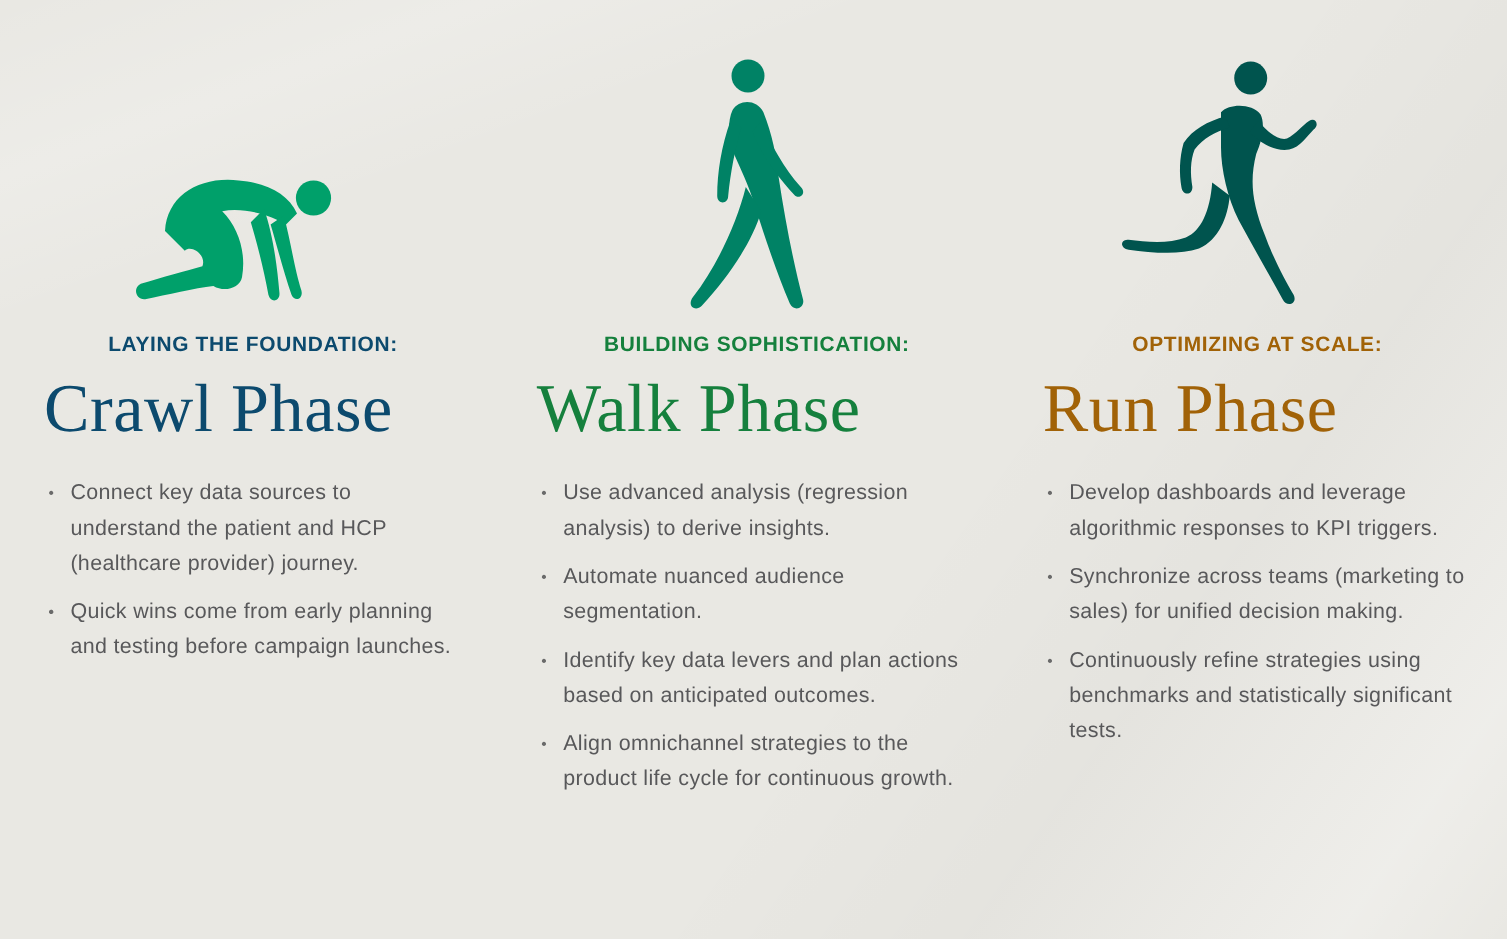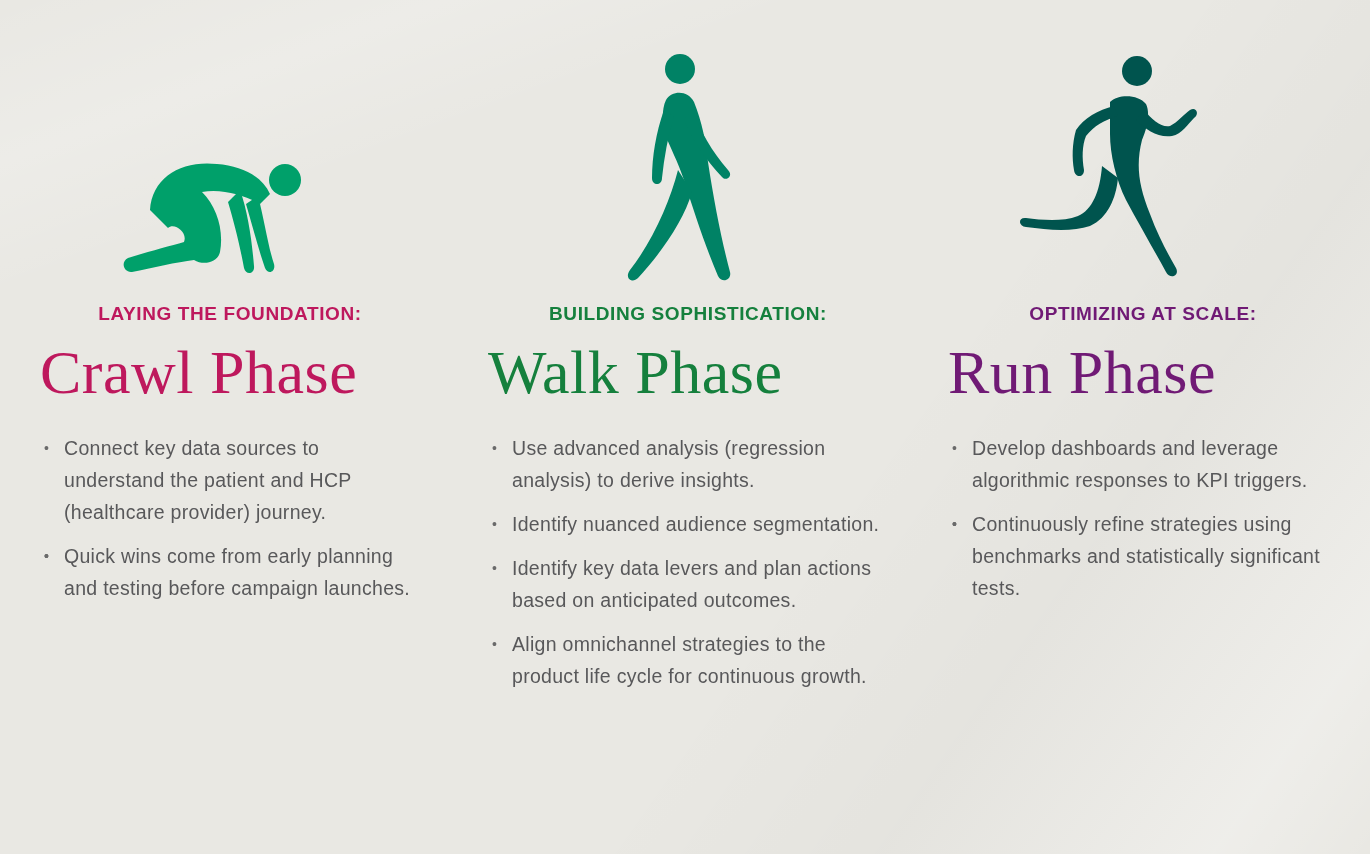--- a/index.html
+++ b/index.html
@@ -79,23 +79,23 @@
       letter-spacing: 0.3px;
     }
     .bullet-dot {
       position: absolute;
       left: 4px;
       top: 0;
       font-size: 14px;
       color: #6a6a6a;
     }
 
-    .c-crawl { color: #be185d; }
+    .c-crawl { color: #0c4a6e; }
     .c-walk  { color: #15803d; }
-    .c-run   { color: #701a75; }
+    .c-run   { color: #a16207; }
   </style>
 </head>
 <body>
 
 <div class="bg-sheen"></div>
 
 <section class="column col-crawl">
   <div class="figure" style="left:82px; top:152px;">
     <svg width="190" height="125" viewBox="0 0 190 125" fill="#00a06a">
 
@@ -148,21 +148,21 @@
   <div class="eyebrow c-walk">BUILDING SOPHISTICATION:</div>
   <div class="phase-title c-walk">Walk Phase</div>
 
   <ul class="bullets">
     <li class="bullet">
       <span class="bullet-dot">•</span>
       <span>Use advanced analysis (regression analysis) to derive insights.</span>
     </li>
     <li class="bullet">
       <span class="bullet-dot">•</span>
-      <span>Identify nuanced audience segmentation.</span>
+      <span>Automate nuanced audience segmentation.</span>
     </li>
     <li class="bullet">
       <span class="bullet-dot">•</span>
       <span>Identify key data levers and plan actions based on anticipated outcomes.</span>
     </li>
     <li class="bullet">
       <span class="bullet-dot">•</span>
       <span>Align omnichannel strategies to the product life cycle for continuous growth.</span>
     </li>
   </ul>
@@ -187,19 +187,20 @@
   <div class="eyebrow c-run">OPTIMIZING AT SCALE:</div>
   <div class="phase-title c-run">Run Phase</div>
 
   <ul class="bullets">
     <li class="bullet">
       <span class="bullet-dot">•</span>
       <span>Develop dashboards and leverage algorithmic responses to KPI triggers.</span>
     </li>
     <li class="bullet">
       <span class="bullet-dot">•</span>
+      <span>Synchronize across teams (marketing to sales) for unified decision making.</span>
     </li>
     <li class="bullet">
       <span class="bullet-dot">•</span>
       <span>Continuously refine strategies using benchmarks and statistically significant tests.</span>
     </li>
   </ul>
 </section>
 
 </body></html>

